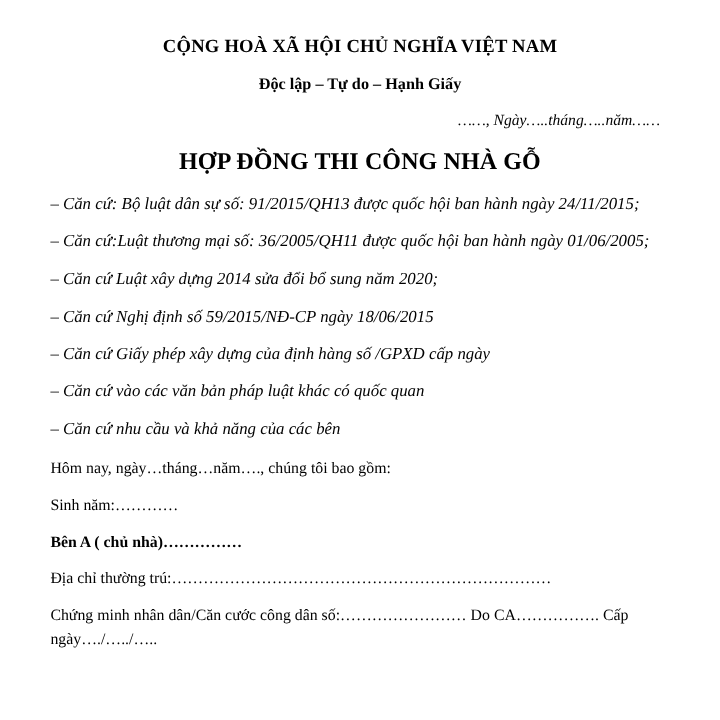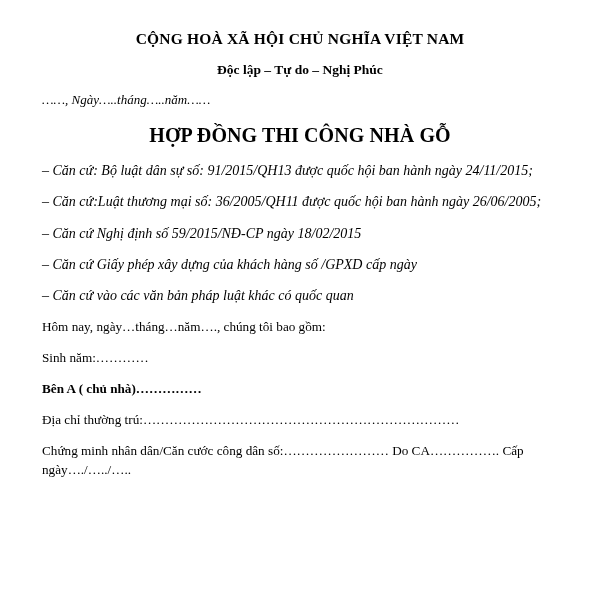--- a/index.html
+++ b/index.html
@@ -18,20 +18,21 @@
     width: 600px;
     height: 600px;
     box-sizing: border-box;
     padding: 30px 42px 0 42px;
     position: relative;
   }
   .center {
     text-align: center;
   }
   .right {
+    text-align: right;
   }
   .heading-national {
     font-size: 15.5px;
     font-weight: bold;
     letter-spacing: 0.2px;
     margin-bottom: 14px;
   }
   .heading-motto {
     font-size: 13.5px;
     font-weight: bold;
@@ -64,31 +65,33 @@
     font-weight: bold;
   }
 </style>
 </head>
 <body>
 
 <div class="page">
 
   <div class="center heading-national">CỘNG HOÀ XÃ HỘI CHỦ NGHĨA VIỆT NAM</div>
 
-  <div class="center heading-motto">Độc lập – Tự do – Nghị Phúc</div>
+  <div class="center heading-motto">Độc lập – Tự do – Hạnh Giấy</div>
 
   <div class="right date-place">……, Ngày…..tháng…..năm……</div>
 
   <div class="center title-contract">HỢP ĐỒNG THI CÔNG NHÀ GỖ</div>
 
   <div class="basis">– Căn cứ: Bộ luật dân sự số: 91/2015/QH13 được quốc hội ban hành ngày 24/11/2015;</div>
-  <div class="basis">– Căn cứ:Luật thương mại số: 36/2005/QH11 được quốc hội ban hành ngày 26/06/2005;</div>
-  <div class="basis">– Căn cứ Nghị định số 59/2015/NĐ-CP ngày 18/02/2015</div>
-  <div class="basis">– Căn cứ Giấy phép xây dựng của khách hàng số        /GPXD cấp ngày</div>
+  <div class="basis">– Căn cứ:Luật thương mại số: 36/2005/QH11 được quốc hội ban hành ngày 01/06/2005;</div>
+  <div class="basis">– Căn cứ Luật xây dựng 2014 sửa đổi bổ sung năm 2020;</div>
+  <div class="basis">– Căn cứ Nghị định số 59/2015/NĐ-CP ngày 18/06/2015</div>
+  <div class="basis">– Căn cứ Giấy phép xây dựng của định hàng số        /GPXD cấp ngày</div>
   <div class="basis">– Căn cứ vào các văn bản pháp luật khác có quốc quan</div>
+  <div class="basis">– Căn cứ nhu cầu và khả năng của các bên</div>
 
   <div class="body-line">Hôm nay, ngày…tháng…năm…., chúng tôi bao gồm:</div>
 
   <div class="body-line">Sinh năm:…………</div>
 
   <div class="body-line bold">Bên A ( chủ nhà)……………</div>
 
   <div class="body-line">Địa chỉ thường trú:………………………………………………………………</div>
 
   <div class="body-line">Chứng minh nhân dân/Căn cước công dân số:…………………… Do CA……………. Cấp ngày…./…../…..</div>

